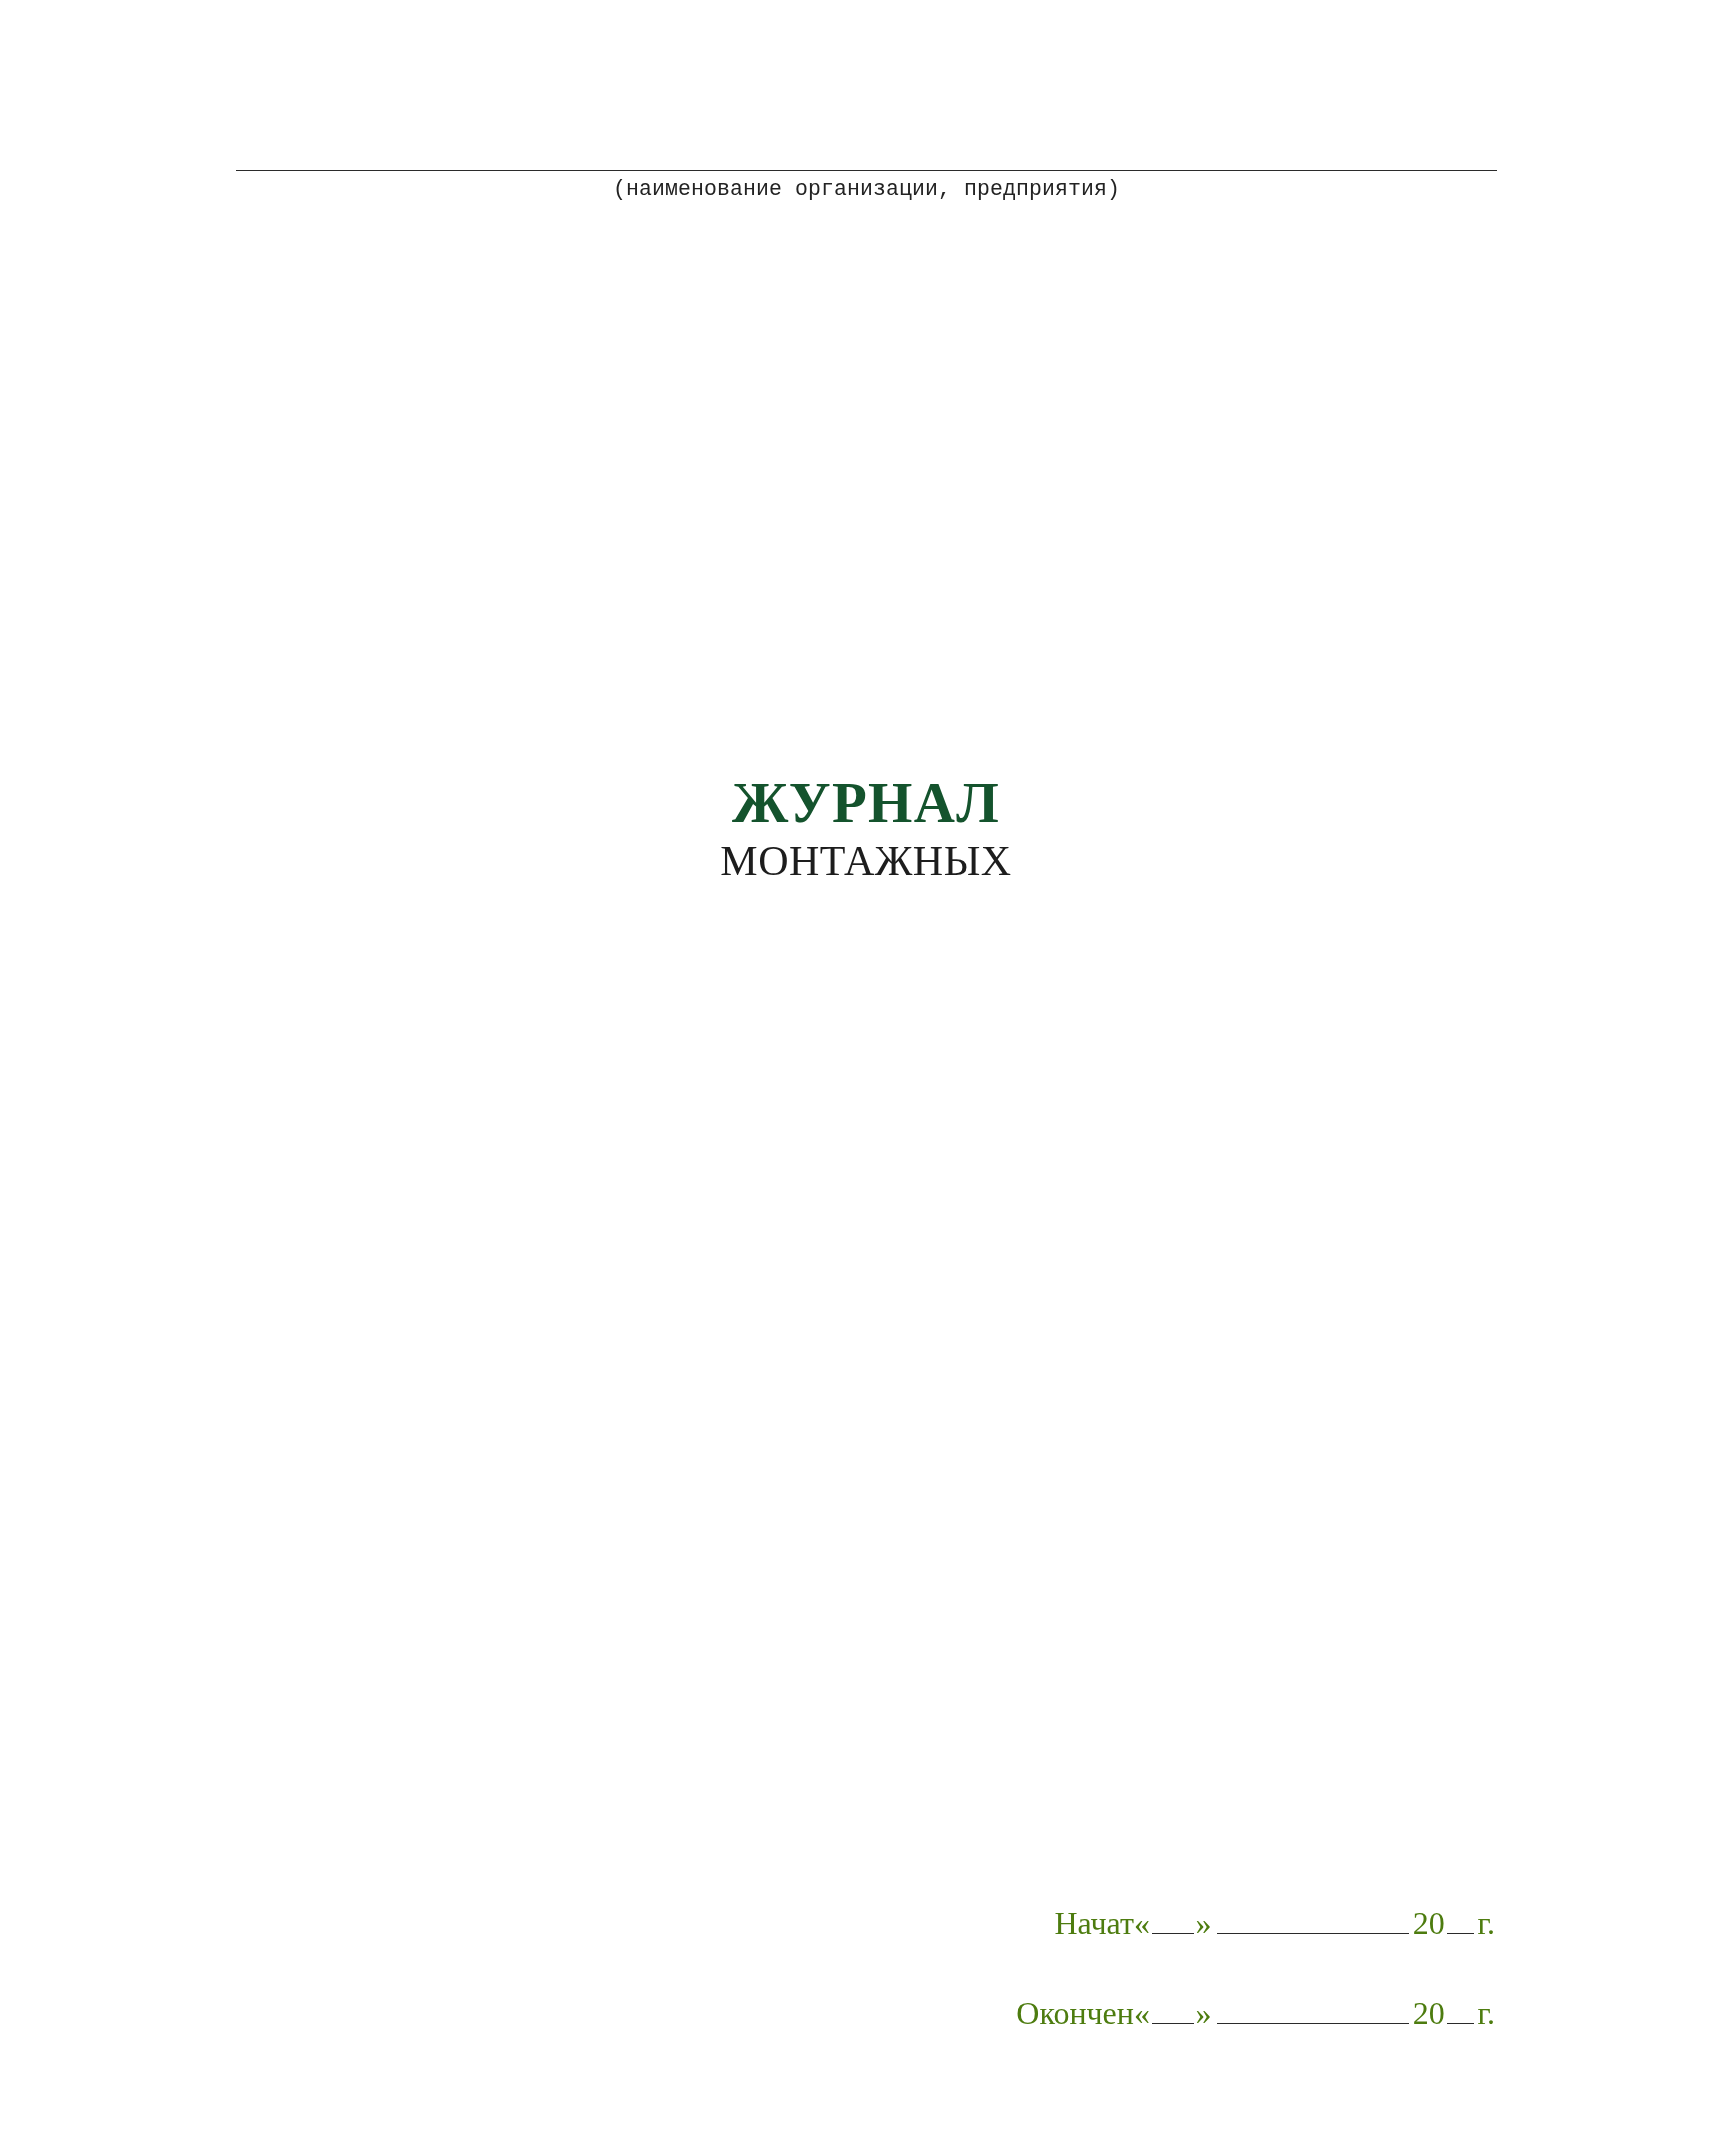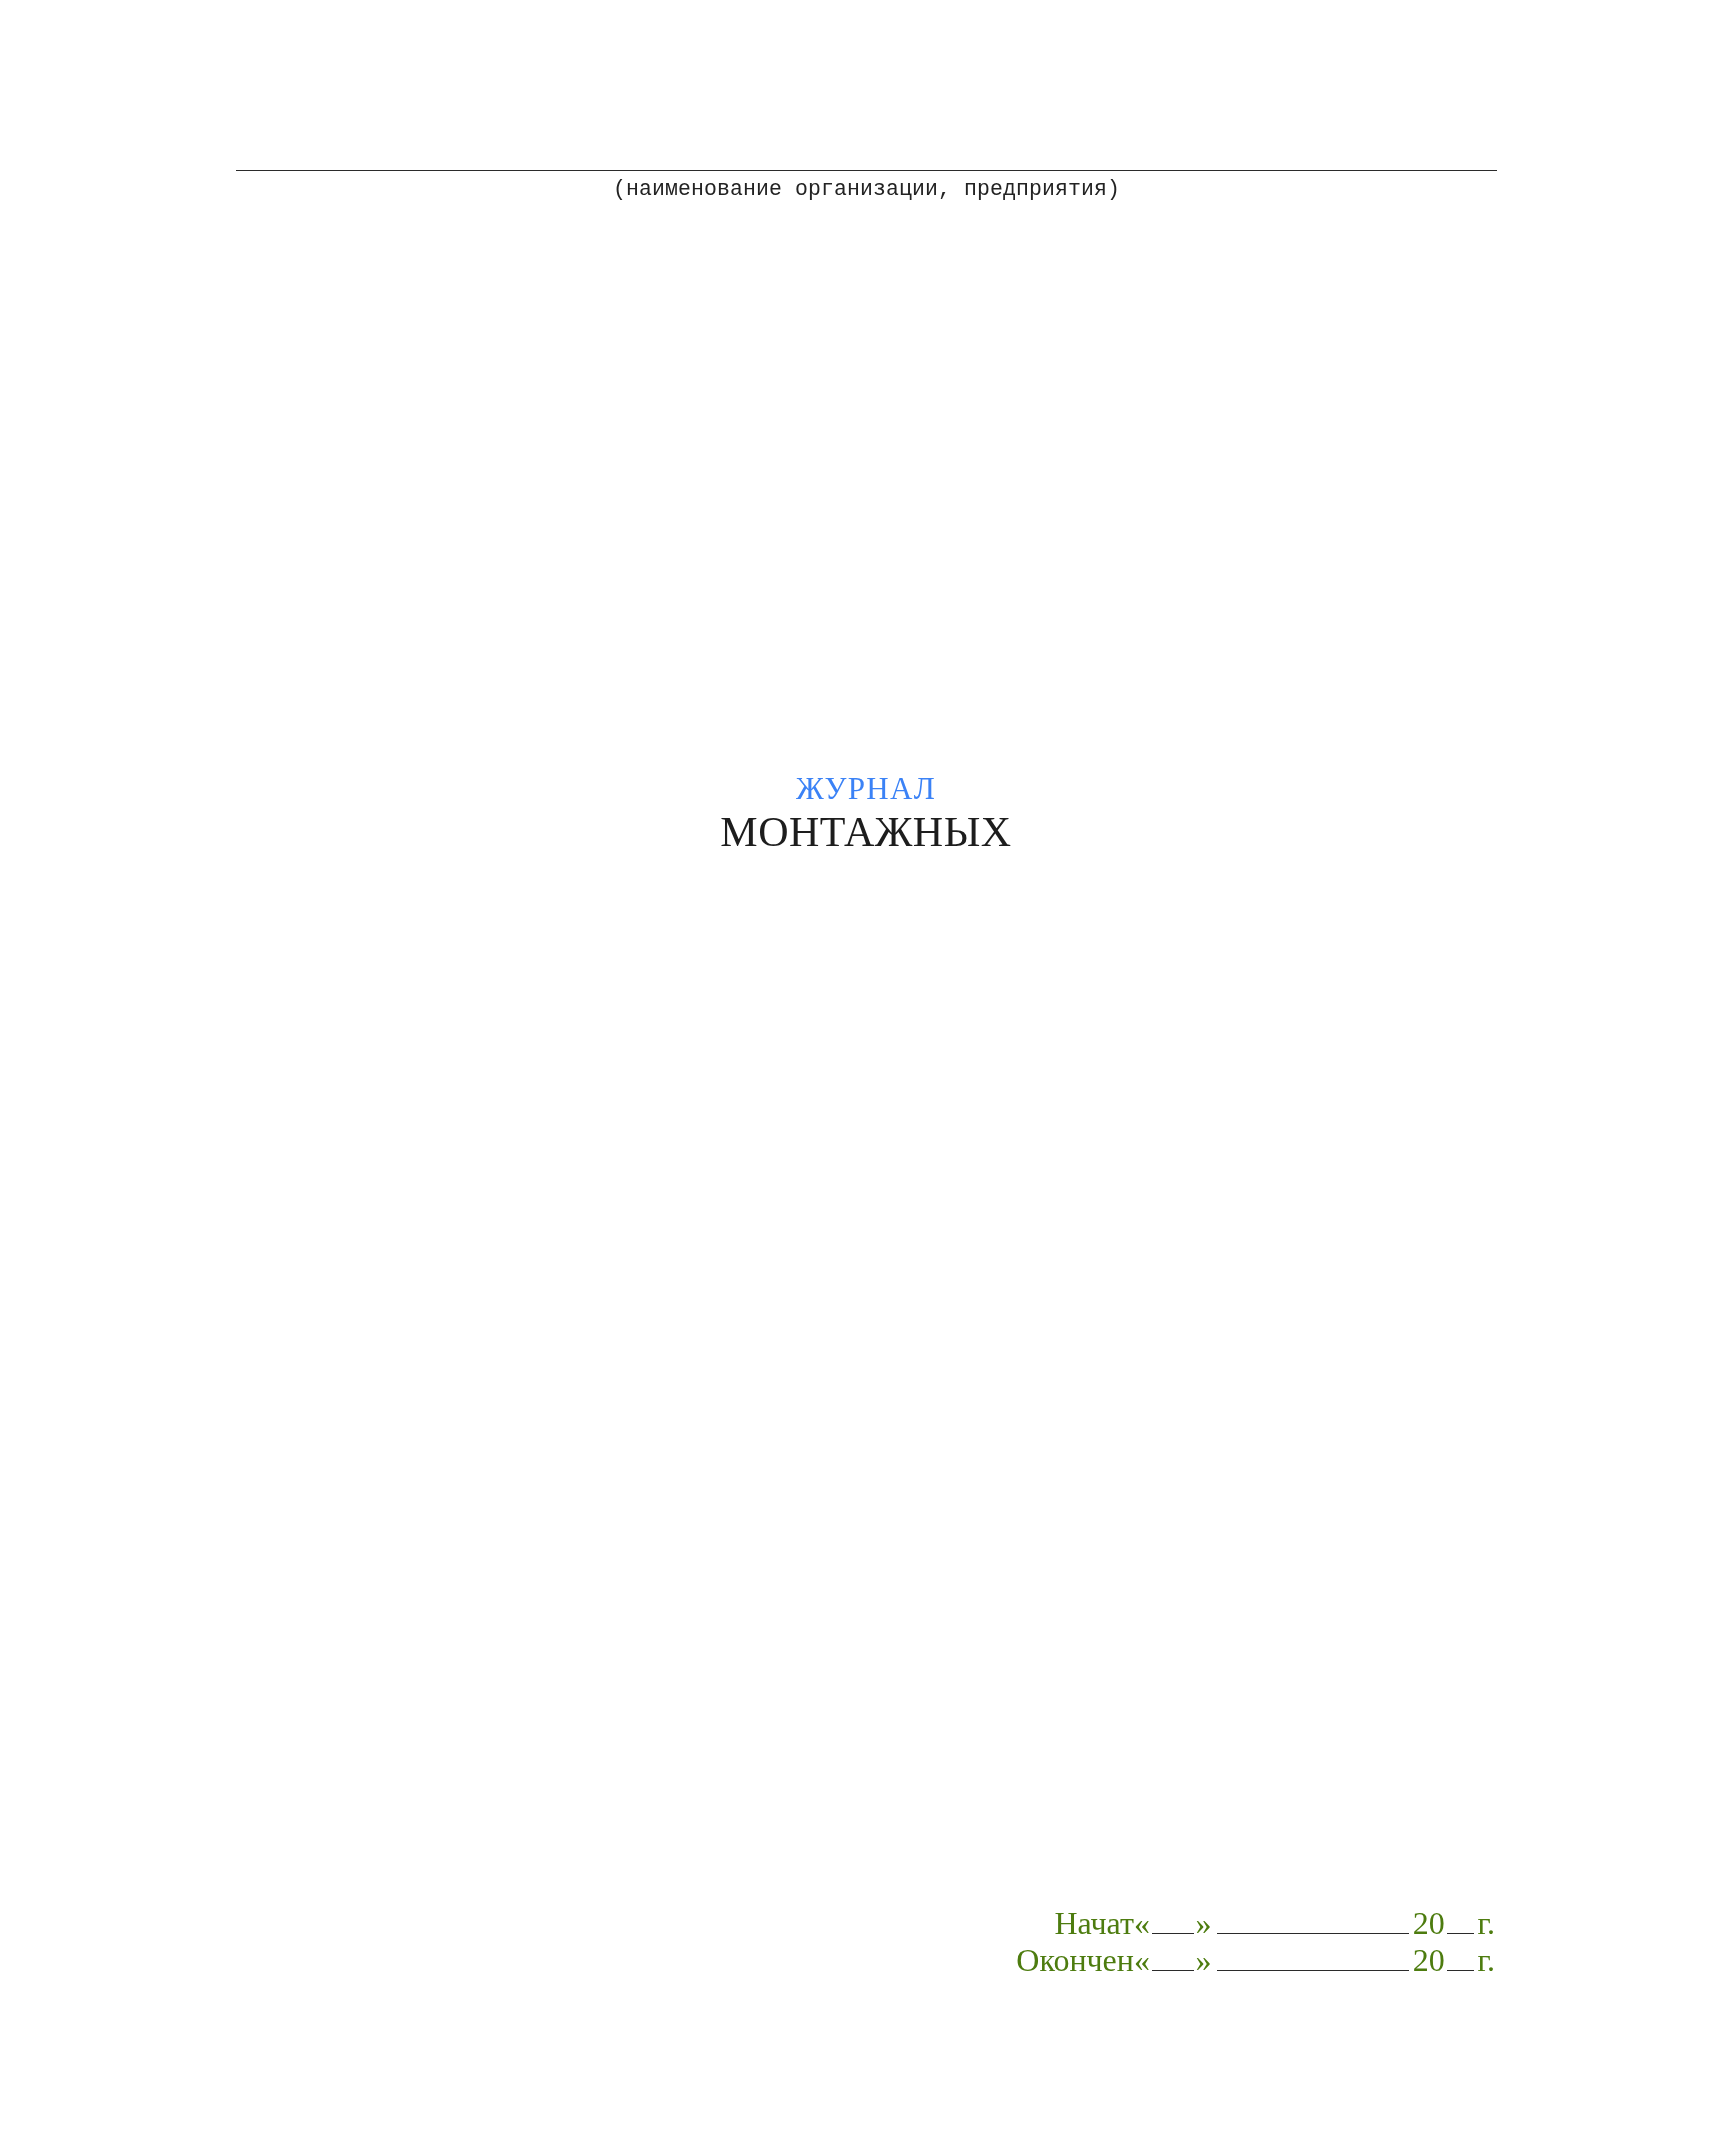--- a/index.html
+++ b/index.html
@@ -49,24 +49,24 @@
 
   
   .title-block {
     position: absolute;
     left: 0;
     top: 772px;
     width: 1732px;
     text-align: center;
   }
   .title-main {
-    font-size: 31px;
-    font-weight: normal;
+    font-size: 57px;
+    font-weight: bold;
     letter-spacing: 1.3px;
-    color: #3b82f6;
+    color: #14532d;
     line-height: 1.08;
   }
   .title-line {
     font-size: 42px;
     font-weight: normal;
     letter-spacing: 0.5px;
     color: #1d1d1d;
     line-height: 1.33;
   }
   .title-line.l1 { margin-top: 12px; }
@@ -79,21 +79,21 @@
     width: 530px;
     font-size: 32px;
     color: #4d7c0f;
   }
   .date-row {
     display: flex;
     align-items: baseline;
     justify-content: flex-end;
     white-space: nowrap;
   }
-  .date-row + .date-row { }
+  .date-row + .date-row { margin-top: 53px; }
   .date-label { }
   .date-quote-open { }
   .blank-sm {
     display: inline-block;
     width: 42px;
     border-bottom: 1.3px solid #2b2b2b;
     margin: 0 1.8px;
     height: 16.4px;
   }
   .blank-lg {

